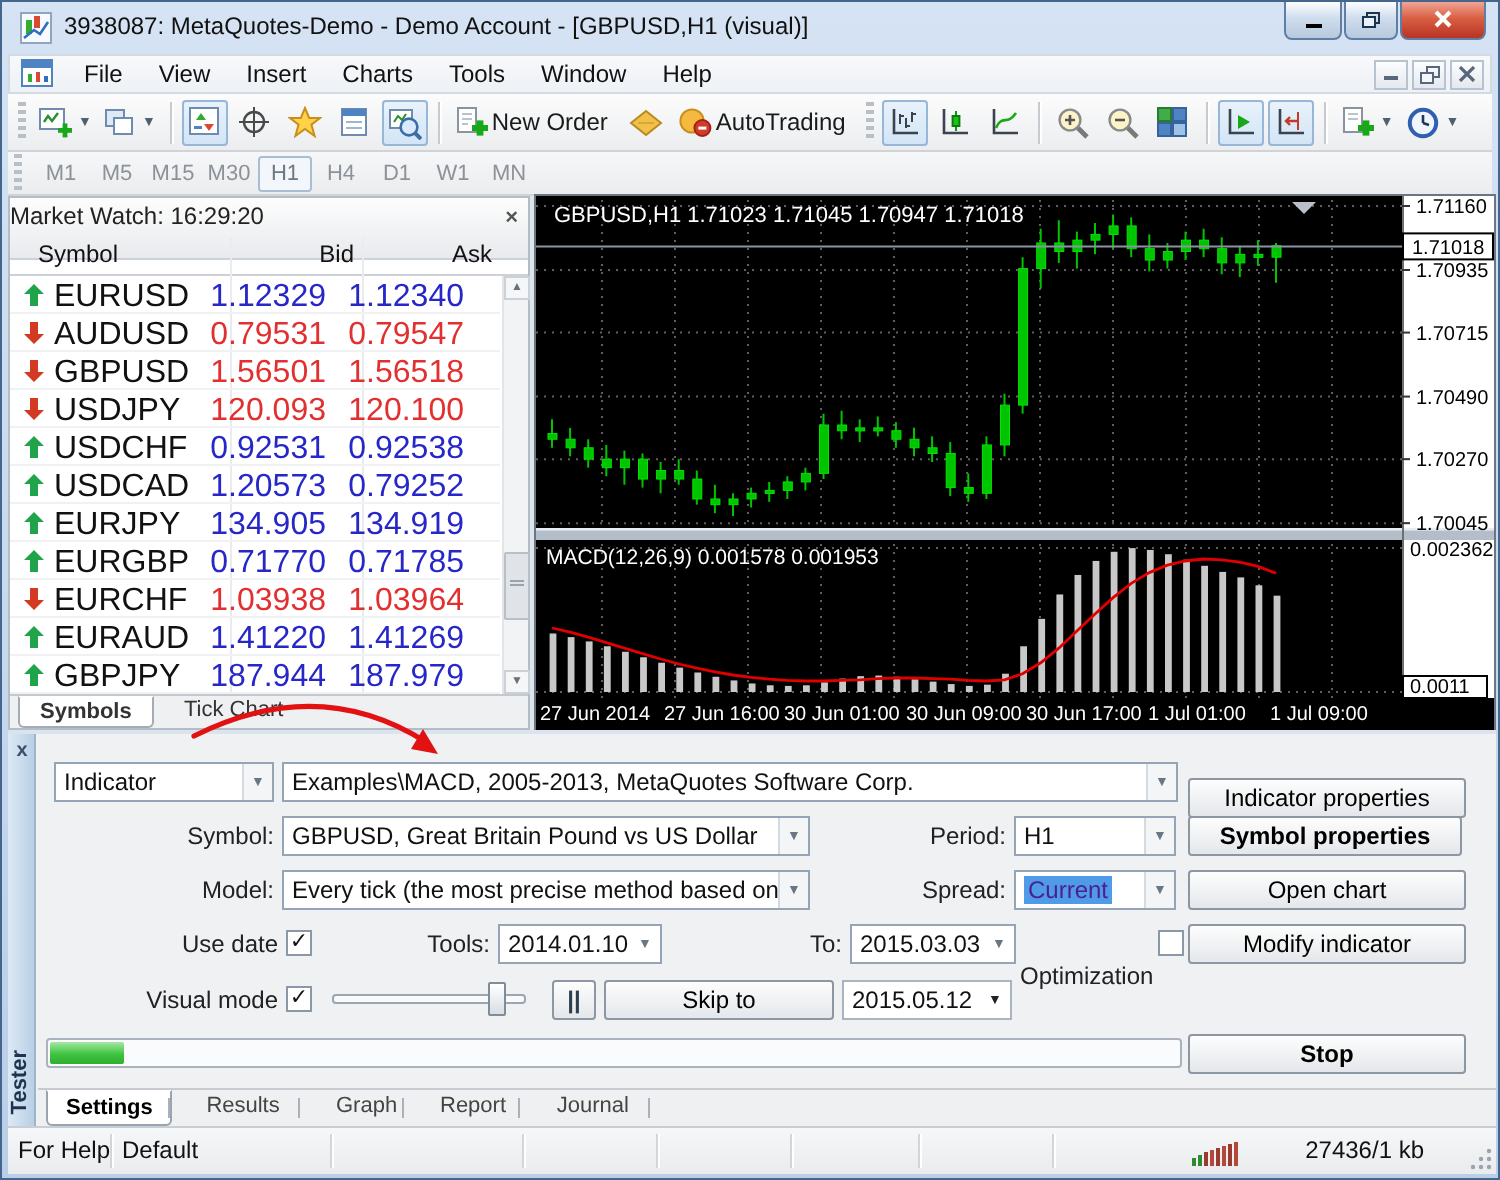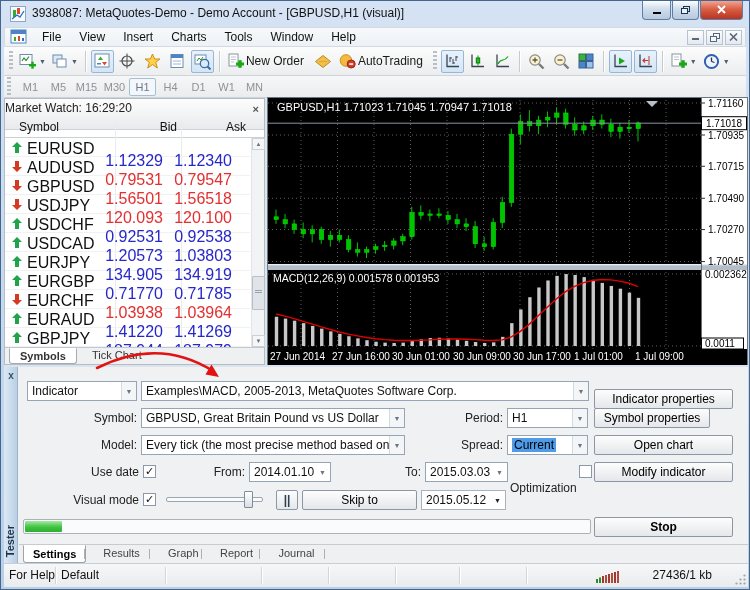--- a/index.html
+++ b/index.html
@@ -46,21 +46,21 @@
   .mw-header{position:absolute;left:0;top:0;right:0;height:31px;background:linear-gradient(#fdfdfd,#e8eaed);
     border-bottom:1px solid #cdd2d8;font-size:12px;color:#222;line-height:18px;padding-left:0;}
   .mw-close{position:absolute;right:5px;top:1px;font-size:11px;font-weight:bold;color:#555;cursor:default;}
   .mw-cols{position:absolute;left:0;top:19px;right:0;height:20px;border-bottom:1px solid #ccd1d7;font-size:12px;color:#111;}
   .mw-cols span{position:absolute;top:2px;}
   .colline{position:absolute;top:20px;bottom:17px;width:1px;background:#e9ebee;}
   .mw-body{position:absolute;left:0;top:39px;right:14px;bottom:17px;overflow:hidden;}
   .mw-row{position:relative;height:19px;border-bottom:1px solid #f0f1f3;font-size:16px;}
   .mw-sym{position:absolute;left:22px;top:2px;color:#111;}
   .mw-arr{position:absolute;left:7px;top:4px;}
-  .mw-bid,.mw-ask{position:absolute;top:2px;text-align:center;margin-top:12px;}
+  .mw-bid,.mw-ask{position:absolute;top:2px;text-align:center;}
   .mw-bid{right:87px;}.mw-ask{right:18px;}
   .pr-blue{color:#2727c8;}.pr-red{color:#e23030;}
   .mw-sb{position:absolute;right:0;top:39px;width:13px;bottom:17px;background:#f2f3f5;border-left:1px solid #e2e4e8;}
   .sb-btn{position:absolute;left:0;width:13px;height:12px;background:#f5f6f8;border:1px solid #ccd1d8;
     font-size:6px;color:#6a7078;text-align:center;line-height:11px;}
   .sb-thumb{position:absolute;left:0;width:13px;height:34px;top:138px;background:#e0e4e9;border:1px solid #b9bfc7;border-radius:1px;}
   .sb-grip{margin:13px 2px 0 2px;border-top:1px solid #9aa2ac;border-bottom:1px solid #9aa2ac;height:3px;}
   .mw-tabs{position:absolute;left:0;right:0;bottom:0;height:17px;background:#eef0f2;border-top:1px solid #c3c8ce;font-size:11px;}
   .mwtab{position:absolute;top:0;height:16px;line-height:15px;padding:0 10px;color:#333;}
   .mwtab.active{background:#fff;border:1px solid #a3abb4;border-top-color:#fff;font-weight:bold;border-radius:0 0 3px 3px;}
@@ -74,21 +74,21 @@
     border-right:1px solid #9fb4c9;}
   .t-close{position:absolute;left:0;top:3px;width:14px;text-align:center;font-size:10px;font-weight:bold;color:#39506b;}
   .t-vlabel{position:absolute;left:0;bottom:6px;width:14px;writing-mode:vertical-rl;transform:rotate(180deg);
     font-size:11px;font-weight:bold;color:#1d3document4f;color:#1d344f;text-align:left;}
   .tlab{position:absolute;height:20px;line-height:20px;color:#222;text-align:right;white-space:nowrap;}
   .combo{position:absolute;height:20px;background:#fff;border:1px solid #96a5b5;display:flex;align-items:center;
     padding-left:4px;white-space:nowrap;overflow:hidden;color:#111;}
   .combo .arr{margin-left:auto;width:15px;align-self:stretch;border-left:1px solid #d4dae1;background:#f3f5f7;
     display:flex;align-items:center;justify-content:center;font-size:7px;color:#6b7683;flex:none;}
   .combo .val{overflow:hidden;white-space:nowrap;}
-  .sel-hl{background:#4f9bе8;background:#4f9be8;color:#000000;padding:0 2px;}
+  .sel-hl{background:#4f9bе8;background:#4f9be8;color:#4c1d95;padding:0 2px;}
   .tbutton{position:absolute;height:20px;border:1px solid #8d97a3;border-radius:2px;color:#000;
     background:linear-gradient(#fdfdfd,#e4e7eb);text-align:center;line-height:18px;}
   .cb{position:absolute;width:13px;height:13px;background:#fff;border:1px solid #8a98a8;
     font-size:11px;line-height:11px;text-align:center;color:#111;}
   .slider-track{position:absolute;height:5px;background:#fafafa;border:1px solid #9aa6b2;border-radius:2px;}
   .slider-handle{position:absolute;width:9px;height:17px;background:linear-gradient(#ffffff,#d9dee4);
     border:1px solid #7f8c99;border-radius:1px;}
   .progress{position:absolute;height:15px;background:#fafbfc;border:1px solid #aab2bb;border-radius:2px;}
   .progress .chunk{position:absolute;left:1px;top:1px;bottom:1px;border-radius:1px;
     background:linear-gradient(#a5e8a5,#3fc43f 55%,#2fae2f);}
@@ -394,21 +394,21 @@
           <span class="mw-sym">USDCHF</span>
           <span class="mw-bid pr-blue">0.92531</span>
           <span class="mw-ask pr-blue">0.92538</span>
         </div>
         <div class="mw-row">
           <svg class="mw-arr" width="10" height="11" viewBox="0 0 10 11">
             <path d="M5 0 L10 5 L7 5 L7 11 L3 11 L3 5 L0 5 Z" fill="#1fa44a"></path>
           </svg>
           <span class="mw-sym">USDCAD</span>
           <span class="mw-bid pr-blue">1.20573</span>
-          <span class="mw-ask pr-blue">1.03803</span>
+          <span class="mw-ask pr-blue">0.79252</span>
         </div>
         <div class="mw-row">
           <svg class="mw-arr" width="10" height="11" viewBox="0 0 10 11">
             <path d="M5 0 L10 5 L7 5 L7 11 L3 11 L3 5 L0 5 Z" fill="#1fa44a"></path>
           </svg>
           <span class="mw-sym">EURJPY</span>
           <span class="mw-bid pr-blue">134.905</span>
           <span class="mw-ask pr-blue">134.919</span>
         </div>
         <div class="mw-row">
@@ -660,37 +660,37 @@
     <div class="tlab" style="left:53px;top:41px;width:80px;">Symbol:</div>
     <div class="combo" style="left:137px;top:41px;width:264px;">
       <span class="val">GBPUSD, Great Britain Pound vs US Dollar</span>
       <span class="arr">▼</span>
     </div>
     <div class="tlab" style="left:439px;top:41px;width:60px;">Period:</div>
     <div class="combo" style="left:503px;top:41px;width:81px;">
       <span class="val">H1</span>
       <span class="arr">▼</span>
     </div>
-    <div class="tbutton" style="left:590px;top:41px;width:116px;">Symbol properties</div>
+    <div class="tbutton" style="left:590px;top:41px;width:137px;font-weight:bold;">Symbol properties</div>
 
     <div class="tlab" style="left:53px;top:68px;width:80px;">Model:</div>
     <div class="combo" style="left:137px;top:68px;width:264px;">
       <span class="val">Every tick (the most precise method based on all availa</span>
       <span class="arr">▼</span>
     </div>
     <div class="tlab" style="left:439px;top:68px;width:60px;">Spread:</div>
     <div class="combo" style="left:503px;top:68px;width:81px;">
       <span class="val sel-hl">Current</span>
       <span class="arr">▼</span>
     </div>
     <div class="tbutton" style="left:590px;top:68px;width:139px;">Open chart</div>
 
     <div class="tlab" style="left:55px;top:95px;width:80px;">Use date</div>
     <div class="cb" id="cb-usedate" style="left:139px;top:98px;">✓</div>
-    <div class="tlab" style="left:181px;top:95px;width:60px;">From:</div>
+    <div class="tlab" style="left:181px;top:95px;width:60px;">Tools:</div>
     <div class="combo" style="left:245px;top:95px;width:82px;">
       <span class="val">2014.01.10</span>
       <span class="arr" style="background:none;border:none;">▼</span>
     </div>
     <div class="tlab" style="left:367px;top:95px;width:50px;">To:</div>
     <div class="combo" style="left:421px;top:95px;width:83px;">
       <span class="val">2015.03.03</span>
       <span class="arr" style="background:none;border:none;">▼</span>
     </div>
     <div class="tlab" style="left:506px;top:95px;width:64px;text-align:left;margin-top:16px;">Optimization</div>

